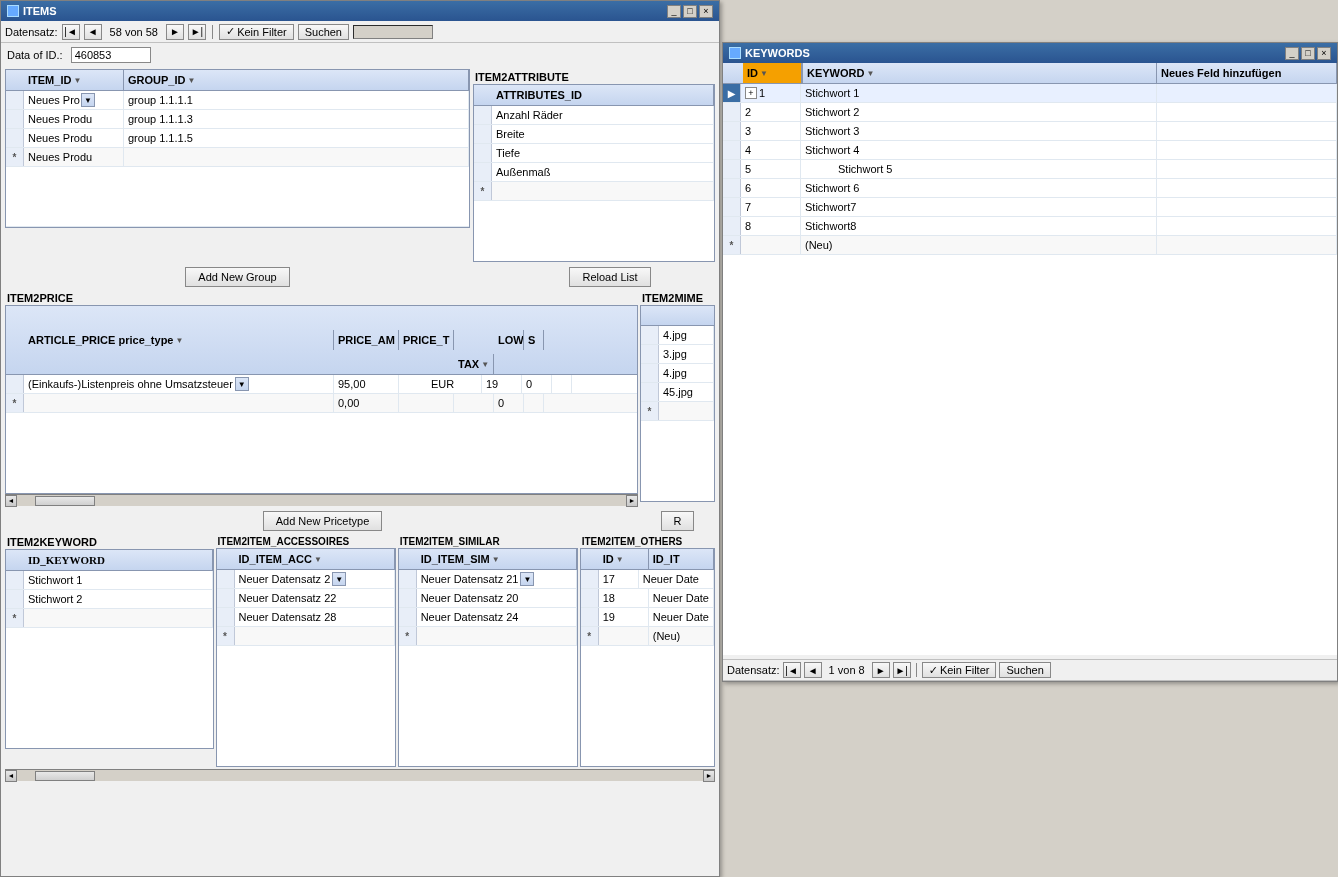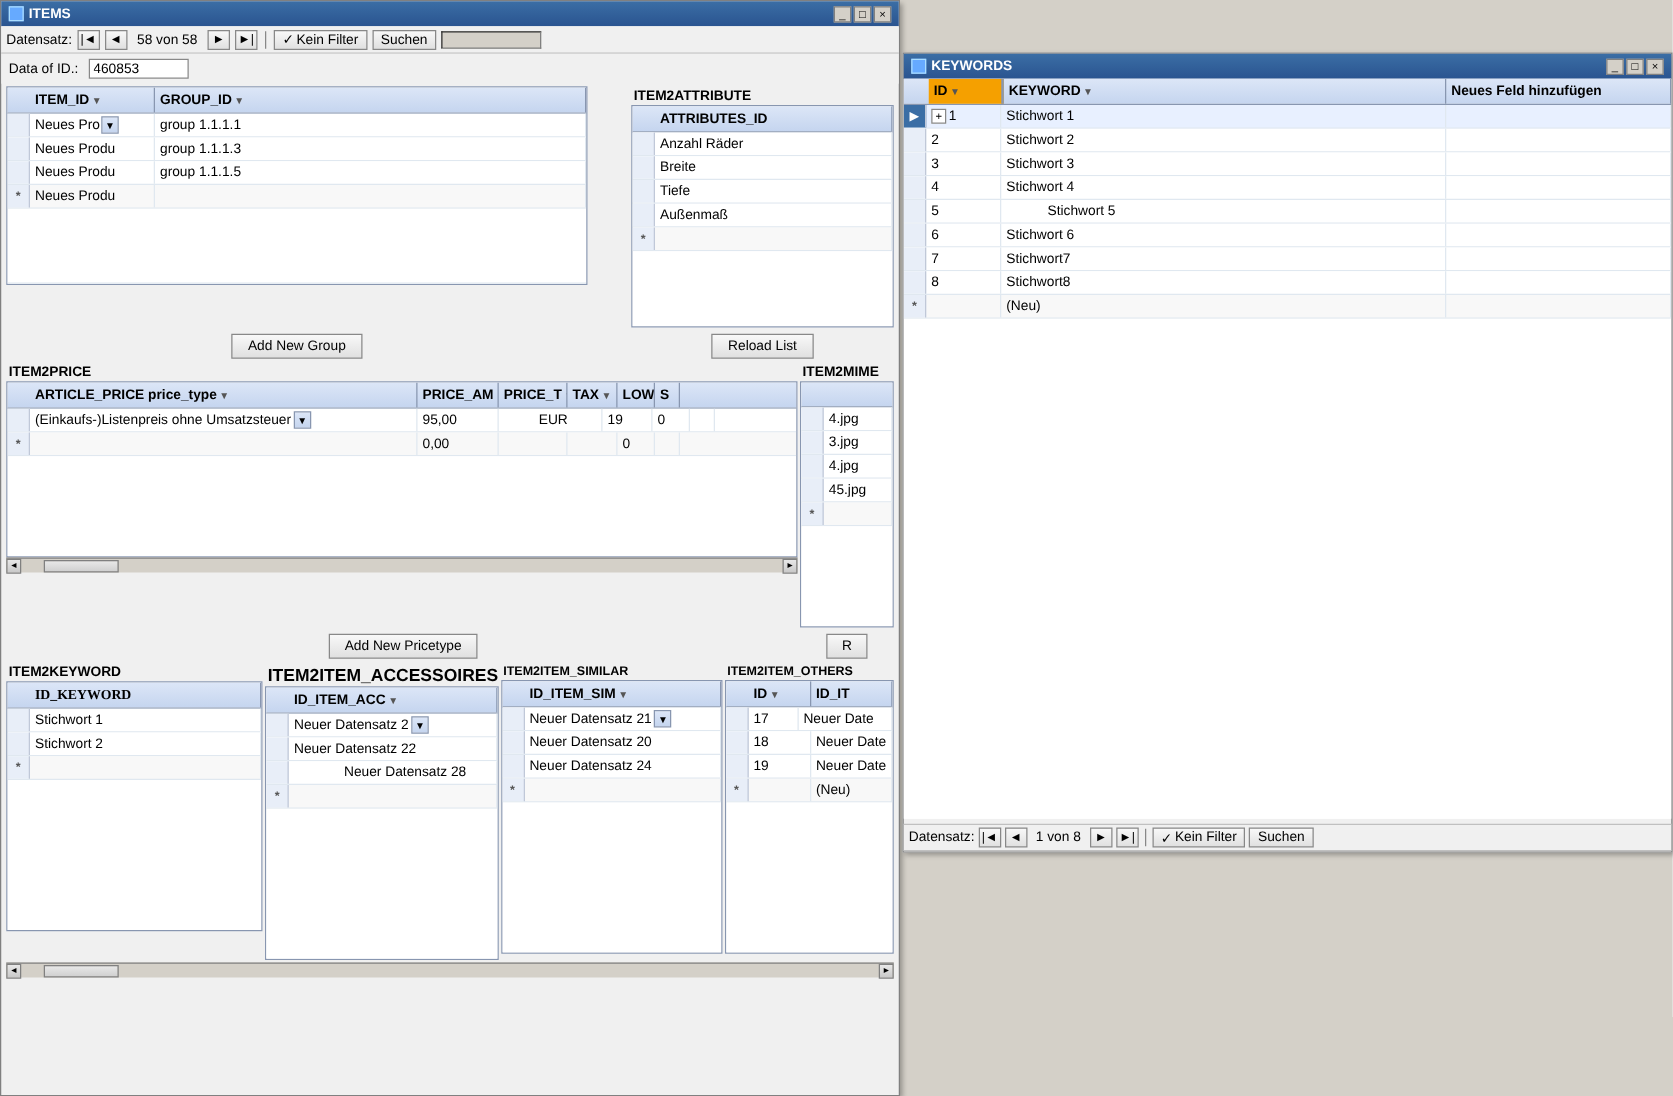--- a/index.html
+++ b/index.html
@@ -320,21 +320,21 @@
         <div class="datagrid-row new-row">
           <div class="row-indicator" style="font-weight:bold;">*</div>
           <div class="datagrid-cell" style="width:100px;">Neues Produ</div>
           <div class="datagrid-cell" style="flex:1;"></div>
         </div>
 
         <div style="height:60px;background:white;border-bottom:1px solid #e0e8f0;"></div>
       </div>
     </div>
 
-    <div style="width:210px;">
+    <div style="width:242px;">
       <div class="section-label">ITEM2ATTRIBUTE</div>
       <div class="datagrid">
 
         <div class="datagrid-header">
           <div class="row-indicator" style="background:#dce6f7;"></div>
           <div class="datagrid-header-cell" style="flex:1;">ATTRIBUTES_ID</div>
         </div>
         <div class="datagrid-row">
           <div class="row-indicator"></div>
           <div class="datagrid-cell" style="flex:1;">Anzahl Räder</div>
@@ -382,21 +382,21 @@
             <span class="sort-arrow">▼</span>
           </div>
           <div class="datagrid-header-cell" style="width:65px;">
             PRICE_AM
             <span class="sort-arrow">▼</span>
           </div>
           <div class="datagrid-header-cell" style="width:55px;">
             PRICE_T
             <span class="sort-arrow">▼</span>
           </div>
-          <div class="datagrid-header-cell" style="width:40px;">
+          <div class="datagrid-header-cell" style="width:40px;margin-top:48px;">
             TAX
             <span class="sort-arrow">▼</span>
           </div>
           <div class="datagrid-header-cell" style="width:30px;">
             LOW
             
           </div>
           <div class="datagrid-header-cell" style="width:20px;">S</div>
         </div>
 
@@ -491,21 +491,21 @@
         </div>
         <div class="datagrid-row new-row">
           <div class="row-indicator" style="font-weight:bold;">*</div>
           <div class="datagrid-cell" style="flex:1;"></div>
         </div>
         <div style="height:120px;background:white;"></div>
       </div>
     </div>
 
     <div style="width:190px;">
-      <div class="section-label" style="font-size:14px;">ITEM2ITEM_ACCESSOIRES</div>
+      <div class="section-label" style="font-size:10px;">ITEM2ITEM_ACCESSOIRES</div>
       <div class="datagrid">
         <div class="datagrid-header">
           <div class="row-indicator" style="background:#dce6f7;"></div>
           <div class="datagrid-header-cell" style="flex:1;">
             ID_ITEM_ACC
             <span class="sort-arrow">▼</span>
           </div>
         </div>
         <div class="datagrid-row">
           <div class="row-indicator"></div>
@@ -513,21 +513,21 @@
             Neuer Datensatz 2
             <div class="dropdown-arrow" style="margin-left:2px;">▼</div>
           </div>
         </div>
         <div class="datagrid-row">
           <div class="row-indicator"></div>
           <div class="datagrid-cell" style="flex:1;">Neuer Datensatz 22</div>
         </div>
         <div class="datagrid-row">
           <div class="row-indicator"></div>
-          <div class="datagrid-cell" style="flex:1;margin-left:40px;">Neuer Datensatz 28</div>
+          <div class="datagrid-cell" style="flex:1;">Neuer Datensatz 28</div>
         </div>
         <div class="datagrid-row new-row">
           <div class="row-indicator" style="font-weight:bold;">*</div>
           <div class="datagrid-cell" style="flex:1;"></div>
         </div>
         <div style="height:120px;background:white;"></div>
       </div>
     </div>
 
     <div style="width:190px;">

